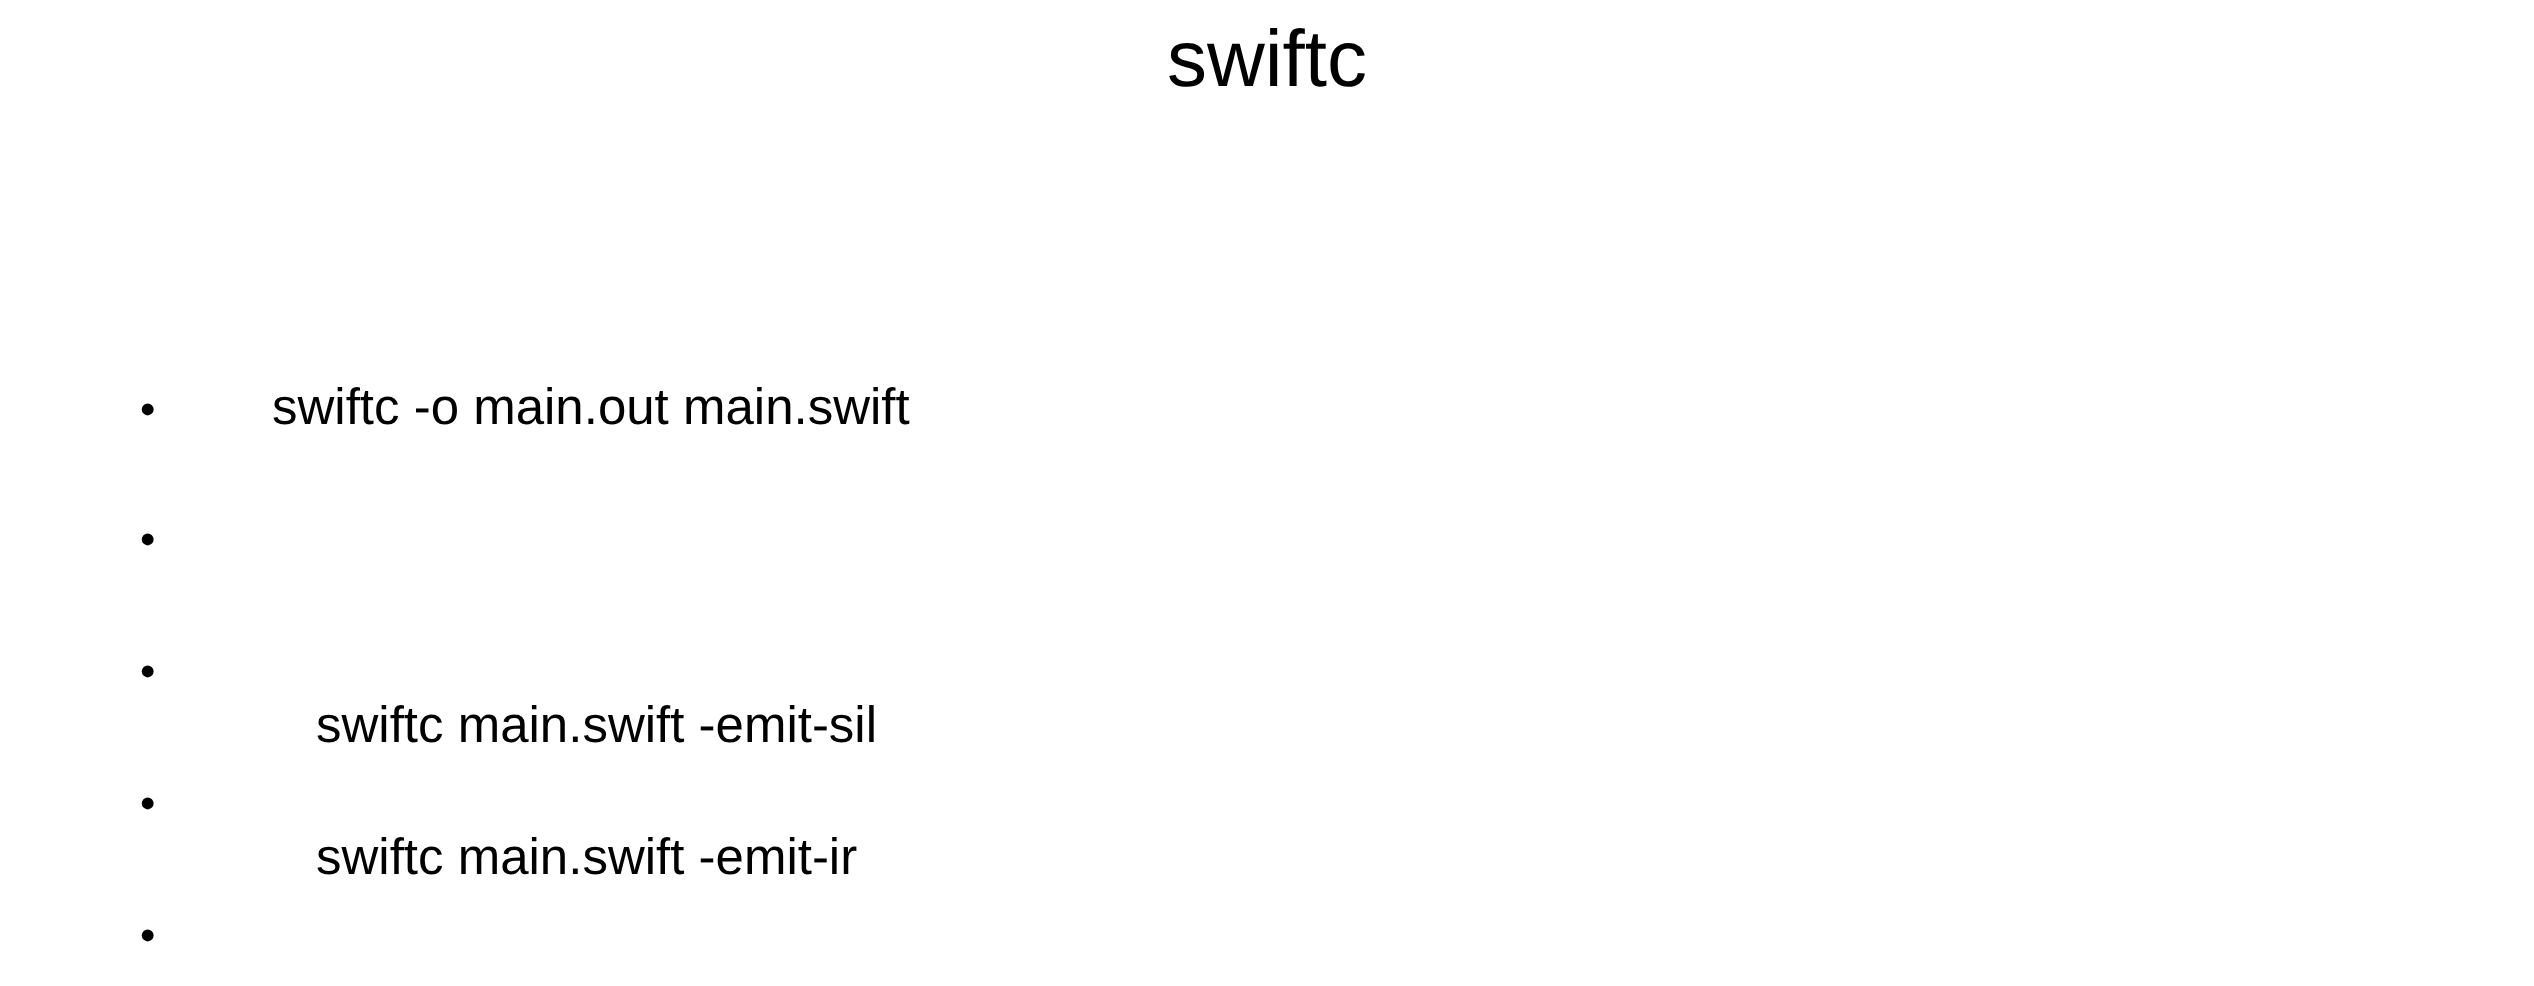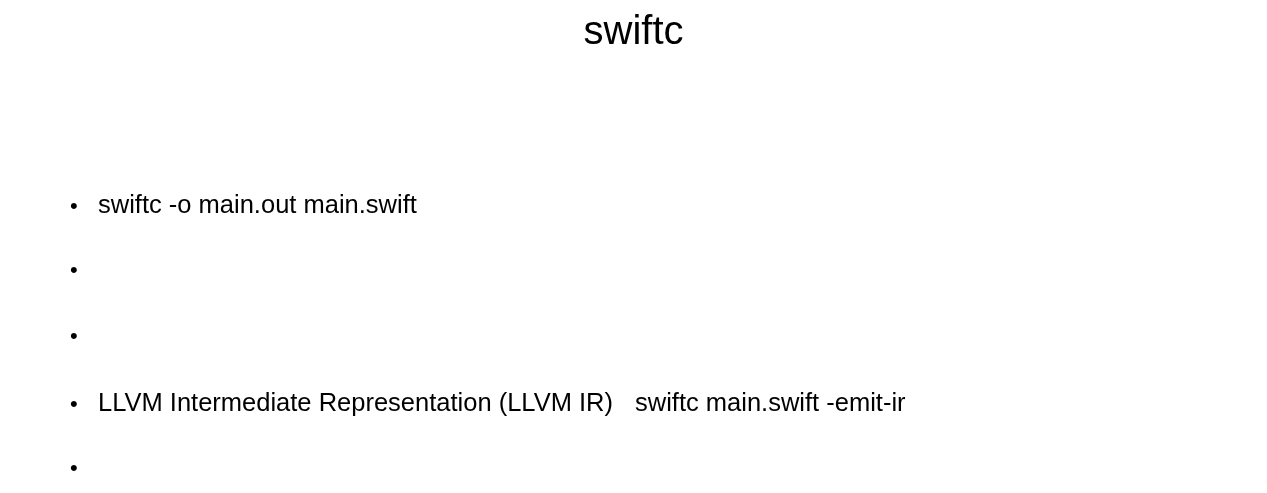--- a/index.html
+++ b/index.html
@@ -63,20 +63,21 @@
     font-size: 22px;
     line-height: 40px;
     text-align: left;
     color: #000000;
   }
 
   .bullet-body {
     display: flex;
     align-items: flex-start;
     white-space: pre;
+    margin-left: 38px;
   }
 
   .stage-label {
     font-size: 25.5px;
     color: #000000;
   }
 
   .stage-gap {
     display: inline-block;
     width: 22px;
@@ -103,28 +104,28 @@
       </span>
     </li>
 
     <li class="bullet-item">
       <span class="bullet-marker">•</span>
     </li>
 
     <li class="bullet-item">
       <span class="bullet-marker">•</span>
       <span class="bullet-body">
-        <span class="stage-gap"></span>
+        <span class="stage-gap"></span><span class="stage-command">swiftc main.swift -emit-sil</span>
       </span>
     </li>
 
     <li class="bullet-item">
       <span class="bullet-marker">•</span>
       <span class="bullet-body">
-        <span class="stage-label">LLVM Intermediate Representation (LLVM IR)</span><span class="stage-gap"></span><span class="stage-command">swiftc main.swift -emit-ir</span>
+        <span class="stage-gap"></span><span class="stage-command">swiftc main.swift -emit-ir</span>
       </span>
     </li>
 
     <li class="bullet-item">
       <span class="bullet-marker">•</span>
     </li>
 
   </ul>
 </div>
 

